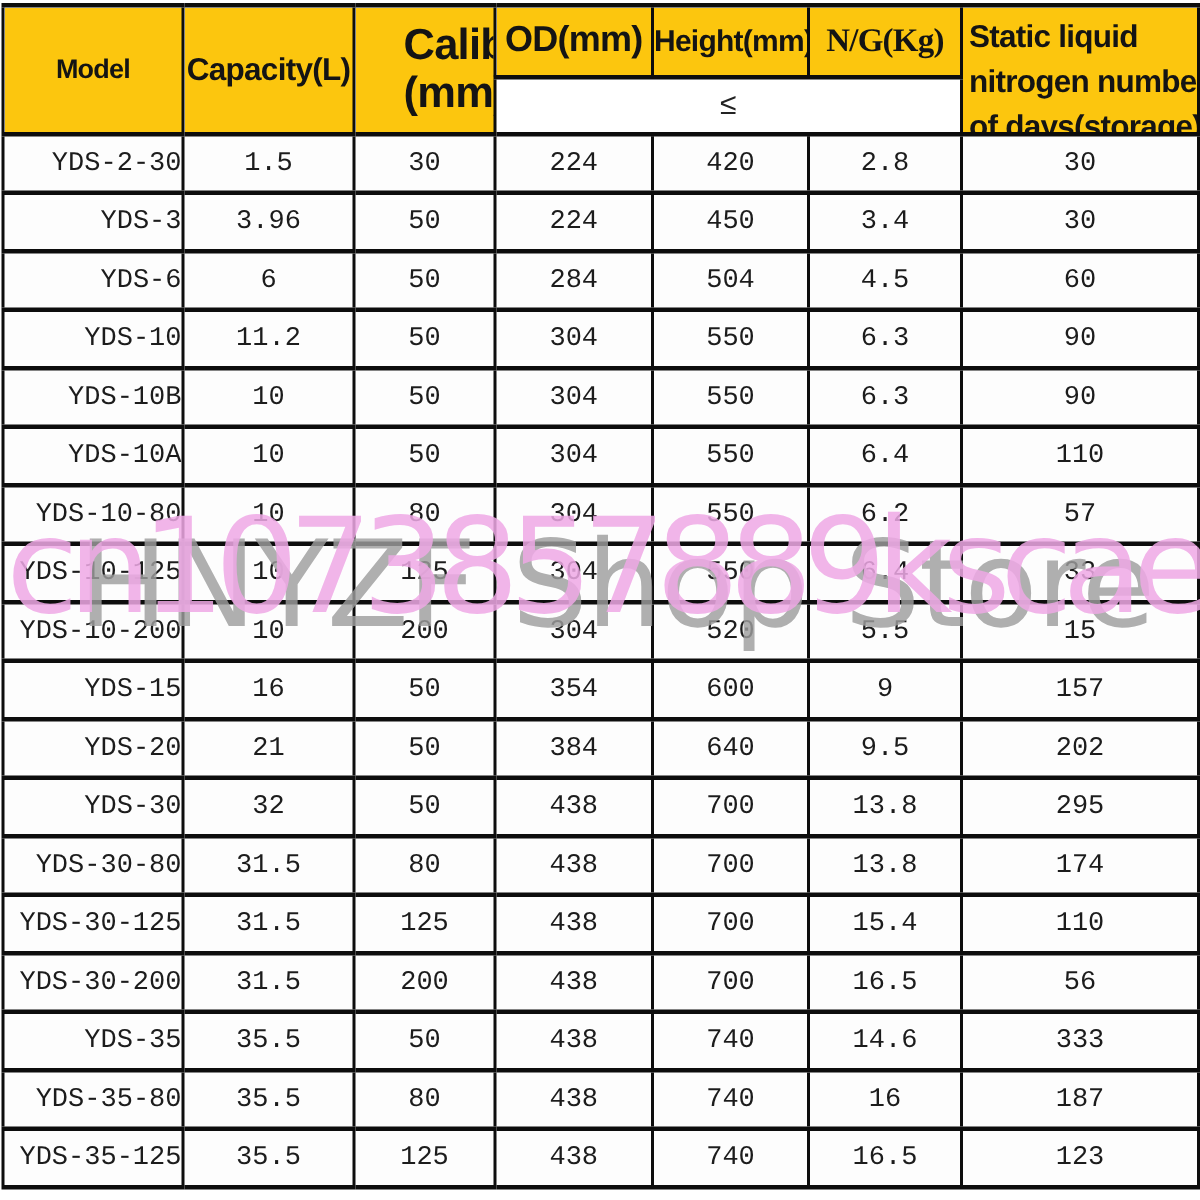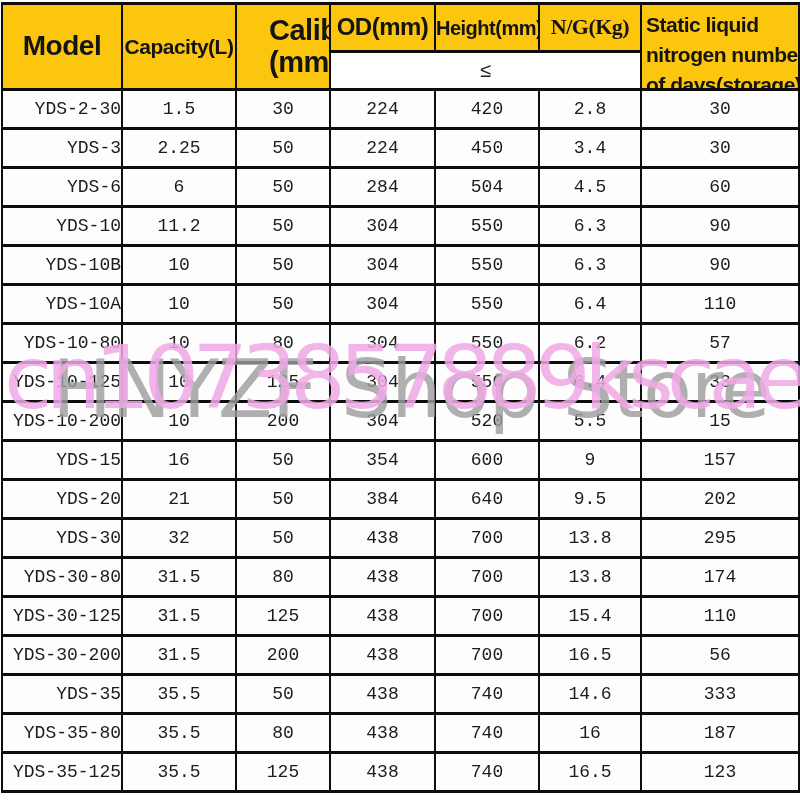--- a/index.html
+++ b/index.html
@@ -17,21 +17,21 @@
   th,td{
     border:2px solid #0d0d0d;
     border-top-width:3px;border-bottom-width:3px;
     padding:0;overflow:hidden;
   }
   thead th{
     background:#FCC60E;
     color:#141414;font-weight:bold;text-align:center;vertical-align:middle;
     letter-spacing:-0.5px;line-height:1.1;
   }
-  th.model{font-size:28px;}
+  th.model{font-size:18px;}
   th.capacity{font-size:21px;}
   th.caliber{font-size:29px;padding-left:32px;}
   th.od{font-size:24px;}
   th.height{font-size:20px;}
   th.ng{font-size:22px;font-family:Liberation Serif, serif;}
   th.static{position:relative;background:#FCC60E;}
   .static-inner{
     position:absolute;top:5px;left:4px;width:166px;
     font-size:21px;line-height:30px;font-weight:bold;text-align:left;
     color:#141414;z-index:6;overflow:visible;white-space:normal;
@@ -99,21 +99,21 @@
           <td class="model-col">YDS-2-30</td>
           <td>1.5</td>
           <td>30</td>
           <td>224</td>
           <td>420</td>
           <td>2.8</td>
           <td>30</td>
         </tr>
         <tr>
           <td class="model-col">YDS-3</td>
-          <td>2.25</td>
+          <td>3.96</td>
           <td>50</td>
           <td>224</td>
           <td>450</td>
           <td>3.4</td>
           <td>30</td>
         </tr>
         <tr>
           <td class="model-col">YDS-6</td>
           <td>6</td>
           <td>50</td>

